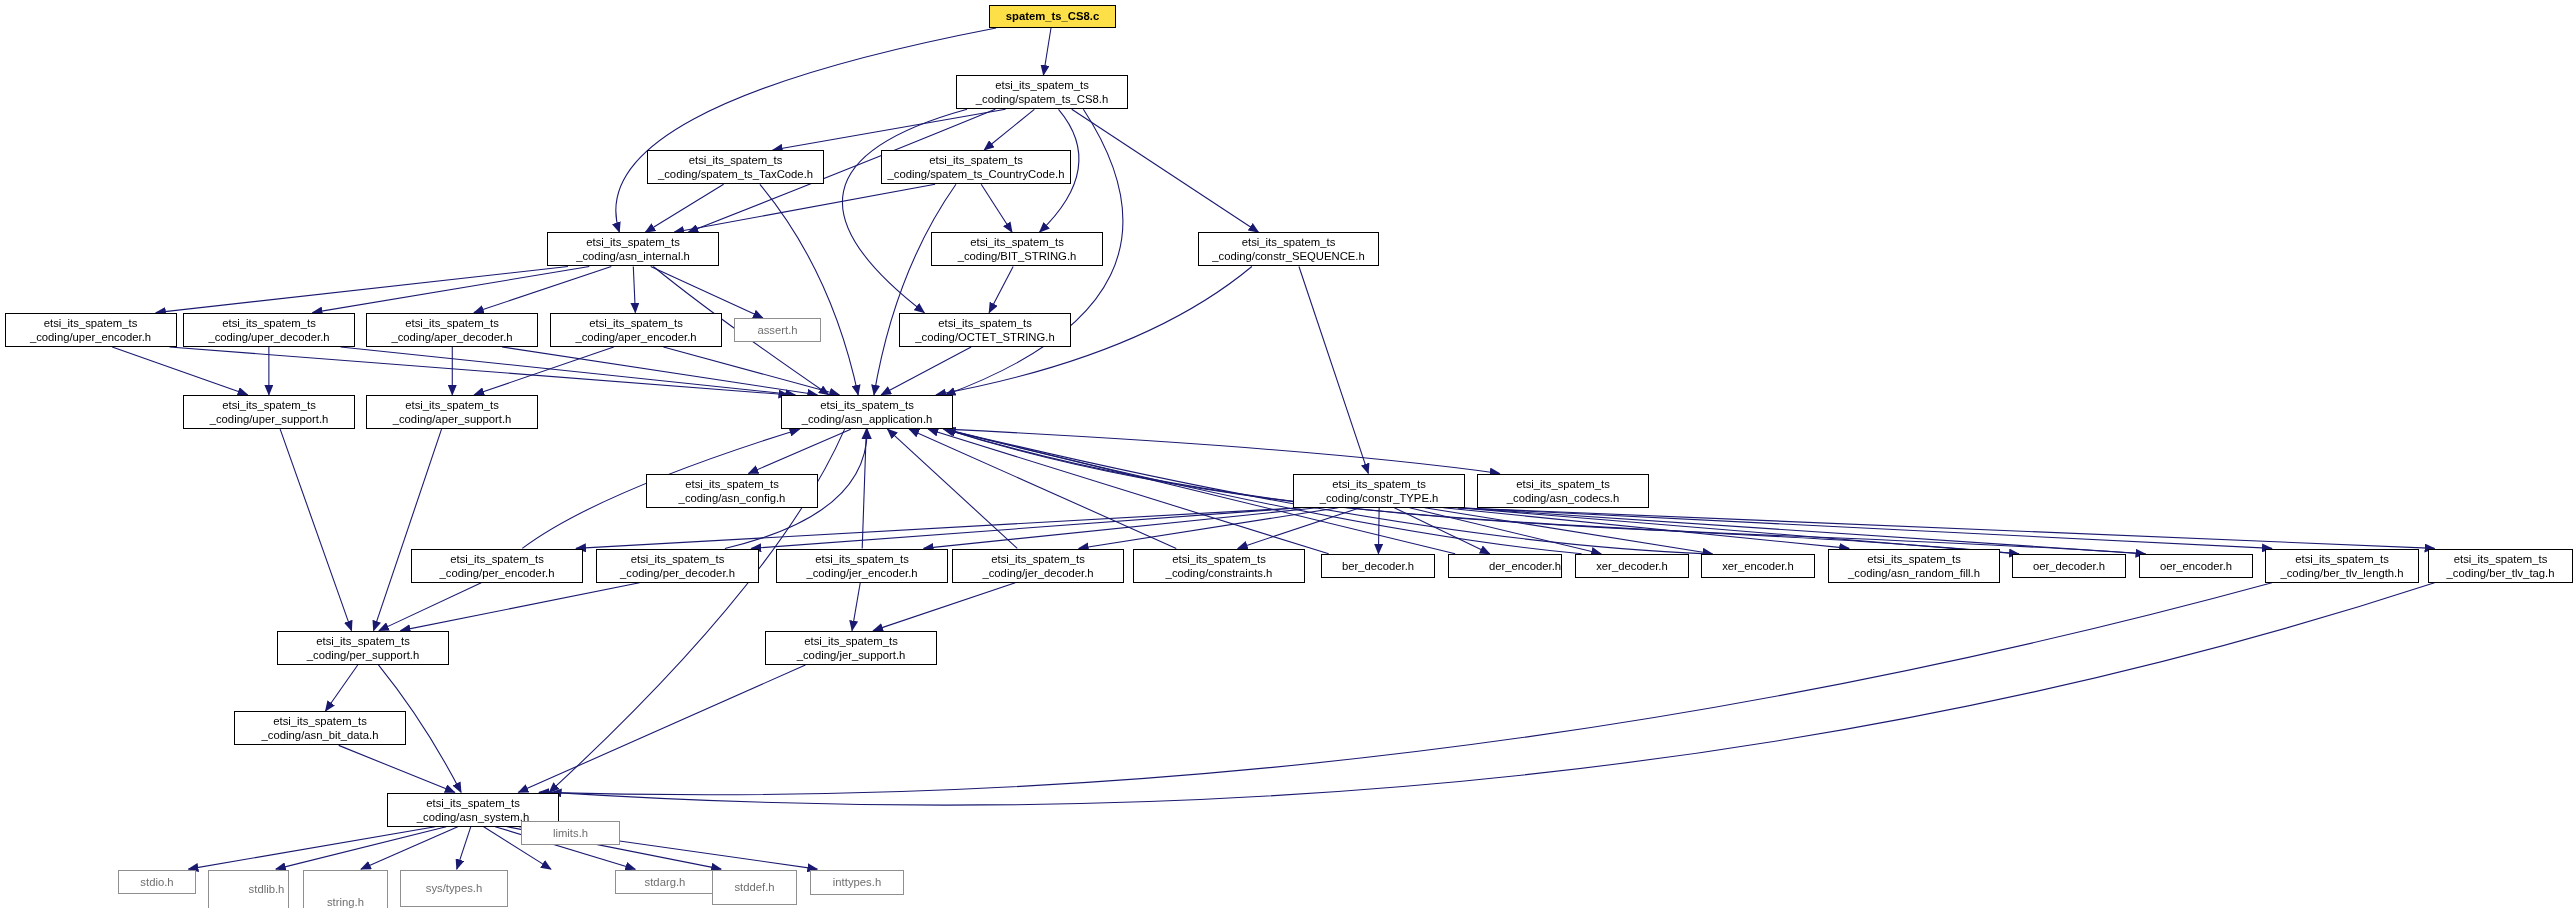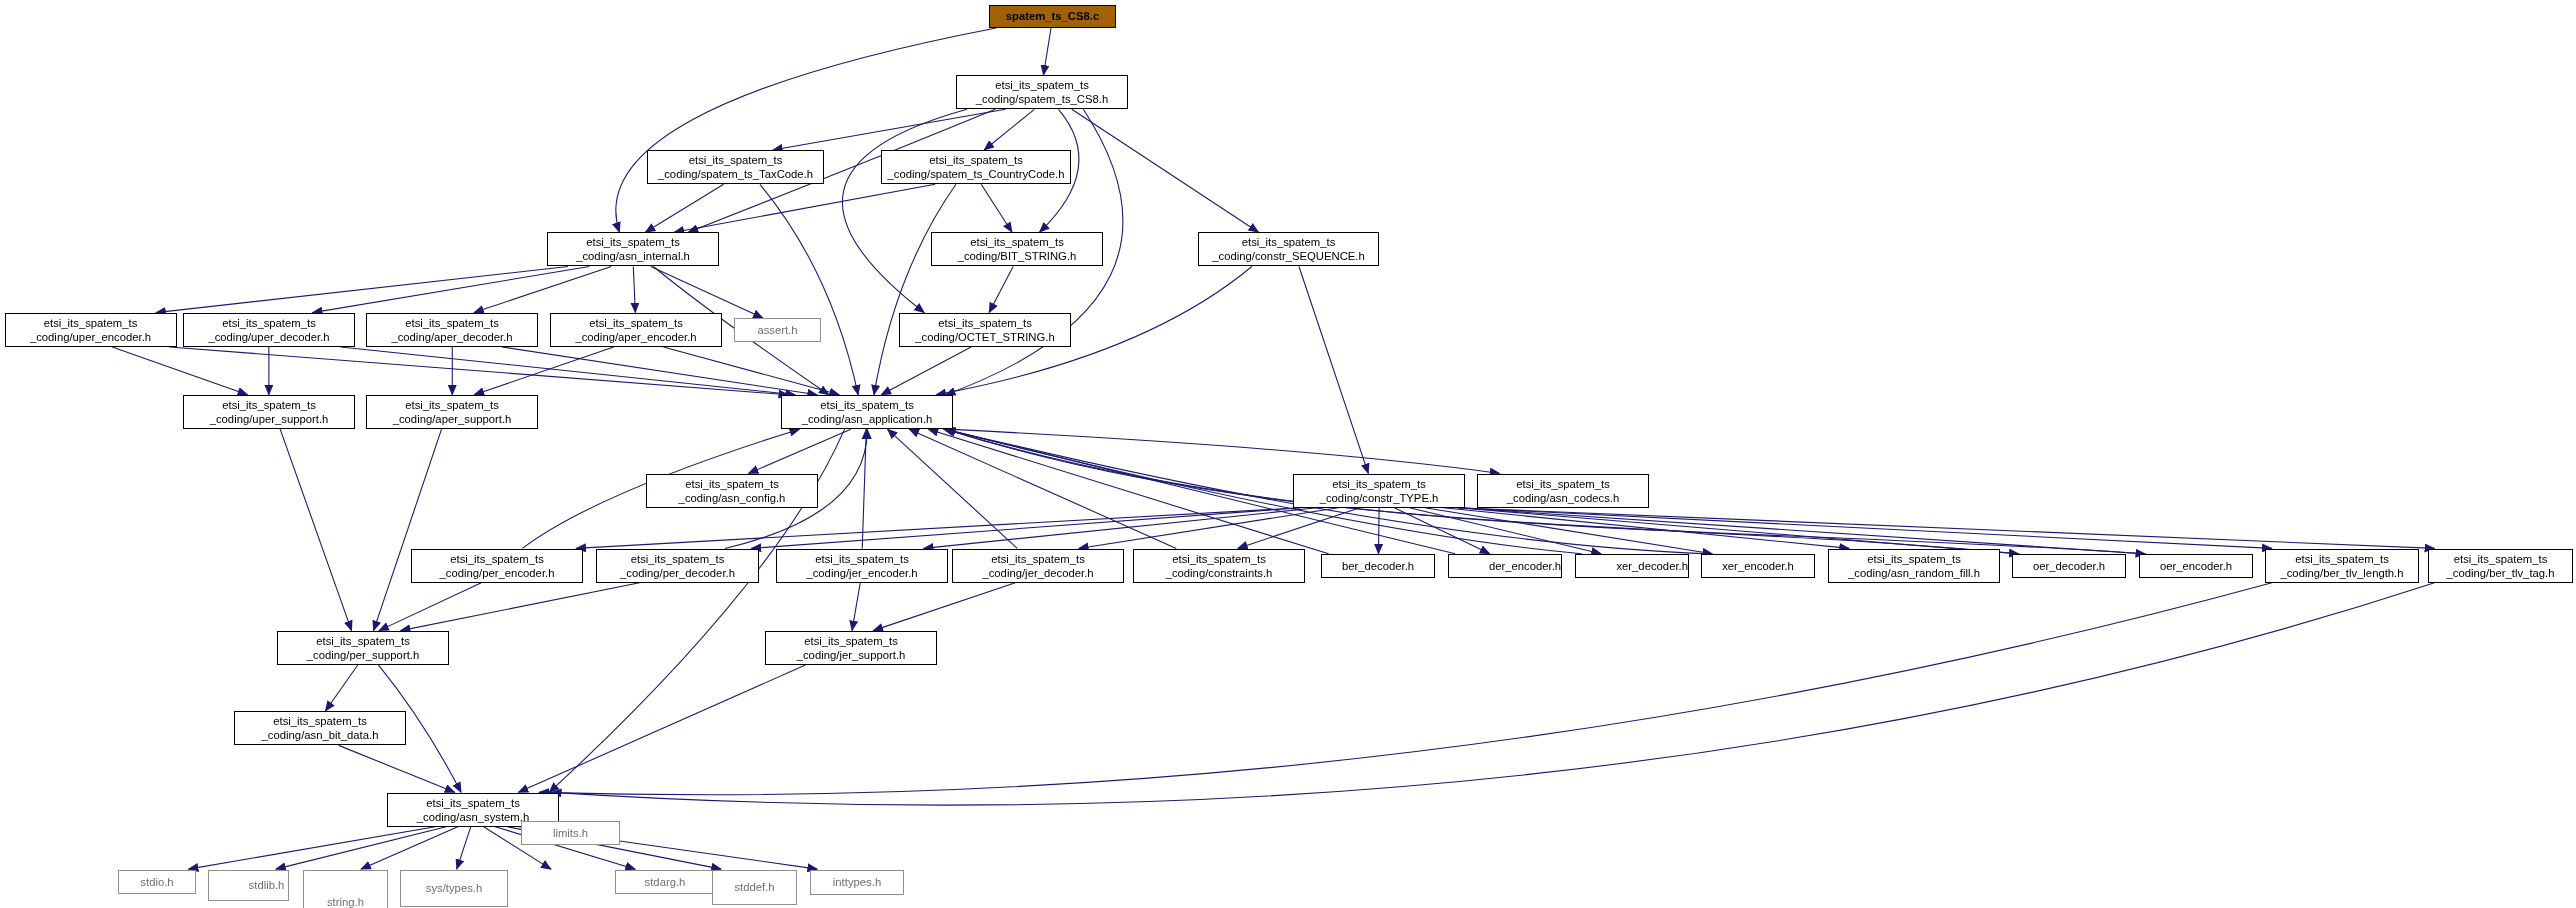--- a/index.html
+++ b/index.html
@@ -15,21 +15,21 @@
     position:absolute;
     box-sizing:border-box;
     border:0.9px solid #000000;
     background:#ffffff;
     display:flex;flex-direction:column;
     align-items:center;justify-content:center;
     font-size:11.3px;line-height:14.5px;
     color:#000000;text-align:center;white-space:nowrap;
     z-index:2;
   }
-  .node.main{background:#a16207;font-weight:bold;align-items:center;}
+  .node.main{background:#fde047;font-weight:bold;align-items:center;}
   .node.sys{border-color:#8f8f8f;color:#6f6f6f;}
   .node .ln{pointer-events:none;}
 </style>
 </head>
 <body>
 
 <div class="canvas">
   <svg class="edges" xmlns="http://www.w3.org/2000/svg" viewBox="0 0 2850 1005" width="2576" height="908">
     <defs>
       <marker id="arrowhead" markerUnits="userSpaceOnUse" markerWidth="12" markerHeight="10" refX="11" refY="5" orient="auto">
@@ -212,21 +212,21 @@
     <div class="node lib" style="left: 1133px; top: 549px; width: 172px; height: 34px;">
       <div class="ln">etsi_its_spatem_ts</div>
       <div class="ln">_coding/constraints.h</div>
     </div>
     <div class="node lib" style="left: 1321px; top: 554px; width: 114px; height: 23.5px;">
       <div class="ln">ber_decoder.h</div>
     </div>
     <div class="node lib" style="left: 1448px; top: 554px; width: 114px; height: 23.5px; padding-left: 40px;">
       <div class="ln">der_encoder.h</div>
     </div>
-    <div class="node lib" style="left: 1575px; top: 554px; width: 114px; height: 23.5px; align-items: flex-end;">
+    <div class="node lib" style="left: 1575px; top: 554px; width: 114px; height: 23.5px;">
       <div class="ln">xer_decoder.h</div>
     </div>
     <div class="node lib" style="left: 1701px; top: 554px; width: 114px; height: 23.5px;">
       <div class="ln">xer_encoder.h</div>
     </div>
     <div class="node lib" style="left: 1828px; top: 549px; width: 172px; height: 34px;">
       <div class="ln">etsi_its_spatem_ts</div>
       <div class="ln">_coding/asn_random_fill.h</div>
     </div>
     <div class="node lib" style="left: 2012px; top: 554px; width: 114px; height: 23.5px;">
@@ -255,21 +255,21 @@
       <div class="ln">etsi_its_spatem_ts</div>
       <div class="ln">_coding/asn_bit_data.h</div>
     </div>
     <div class="node lib" style="left: 387px; top: 793px; width: 172px; height: 34px;">
       <div class="ln">etsi_its_spatem_ts</div>
       <div class="ln">_coding/asn_system.h</div>
     </div>
     <div class="node sys" style="left: 118px; top: 870px; width: 78px; height: 23.5px;">
       <div class="ln">stdio.h</div>
     </div>
-    <div class="node sys" style="left: 208px; top: 870px; width: 81px; height: 31px; padding-left: 36px;">
+    <div class="node sys" style="left: 208px; top: 870px; width: 81px; height: 39px; padding-left: 36px;">
       <div class="ln">stdlib.h</div>
     </div>
     <div class="node sys" style="left: 303px; top: 870px; width: 85px; height: 40px; justify-content: flex-end;">
       <div class="ln">string.h</div>
     </div>
     <div class="node sys" style="left: 400px; top: 870px; width: 108px; height: 37px;">
       <div class="ln">sys/types.h</div>
     </div>
     <div class="node sys" style="left: 521px; top: 821px; width: 99px; height: 23.5px;">
       <div class="ln">limits.h</div>

